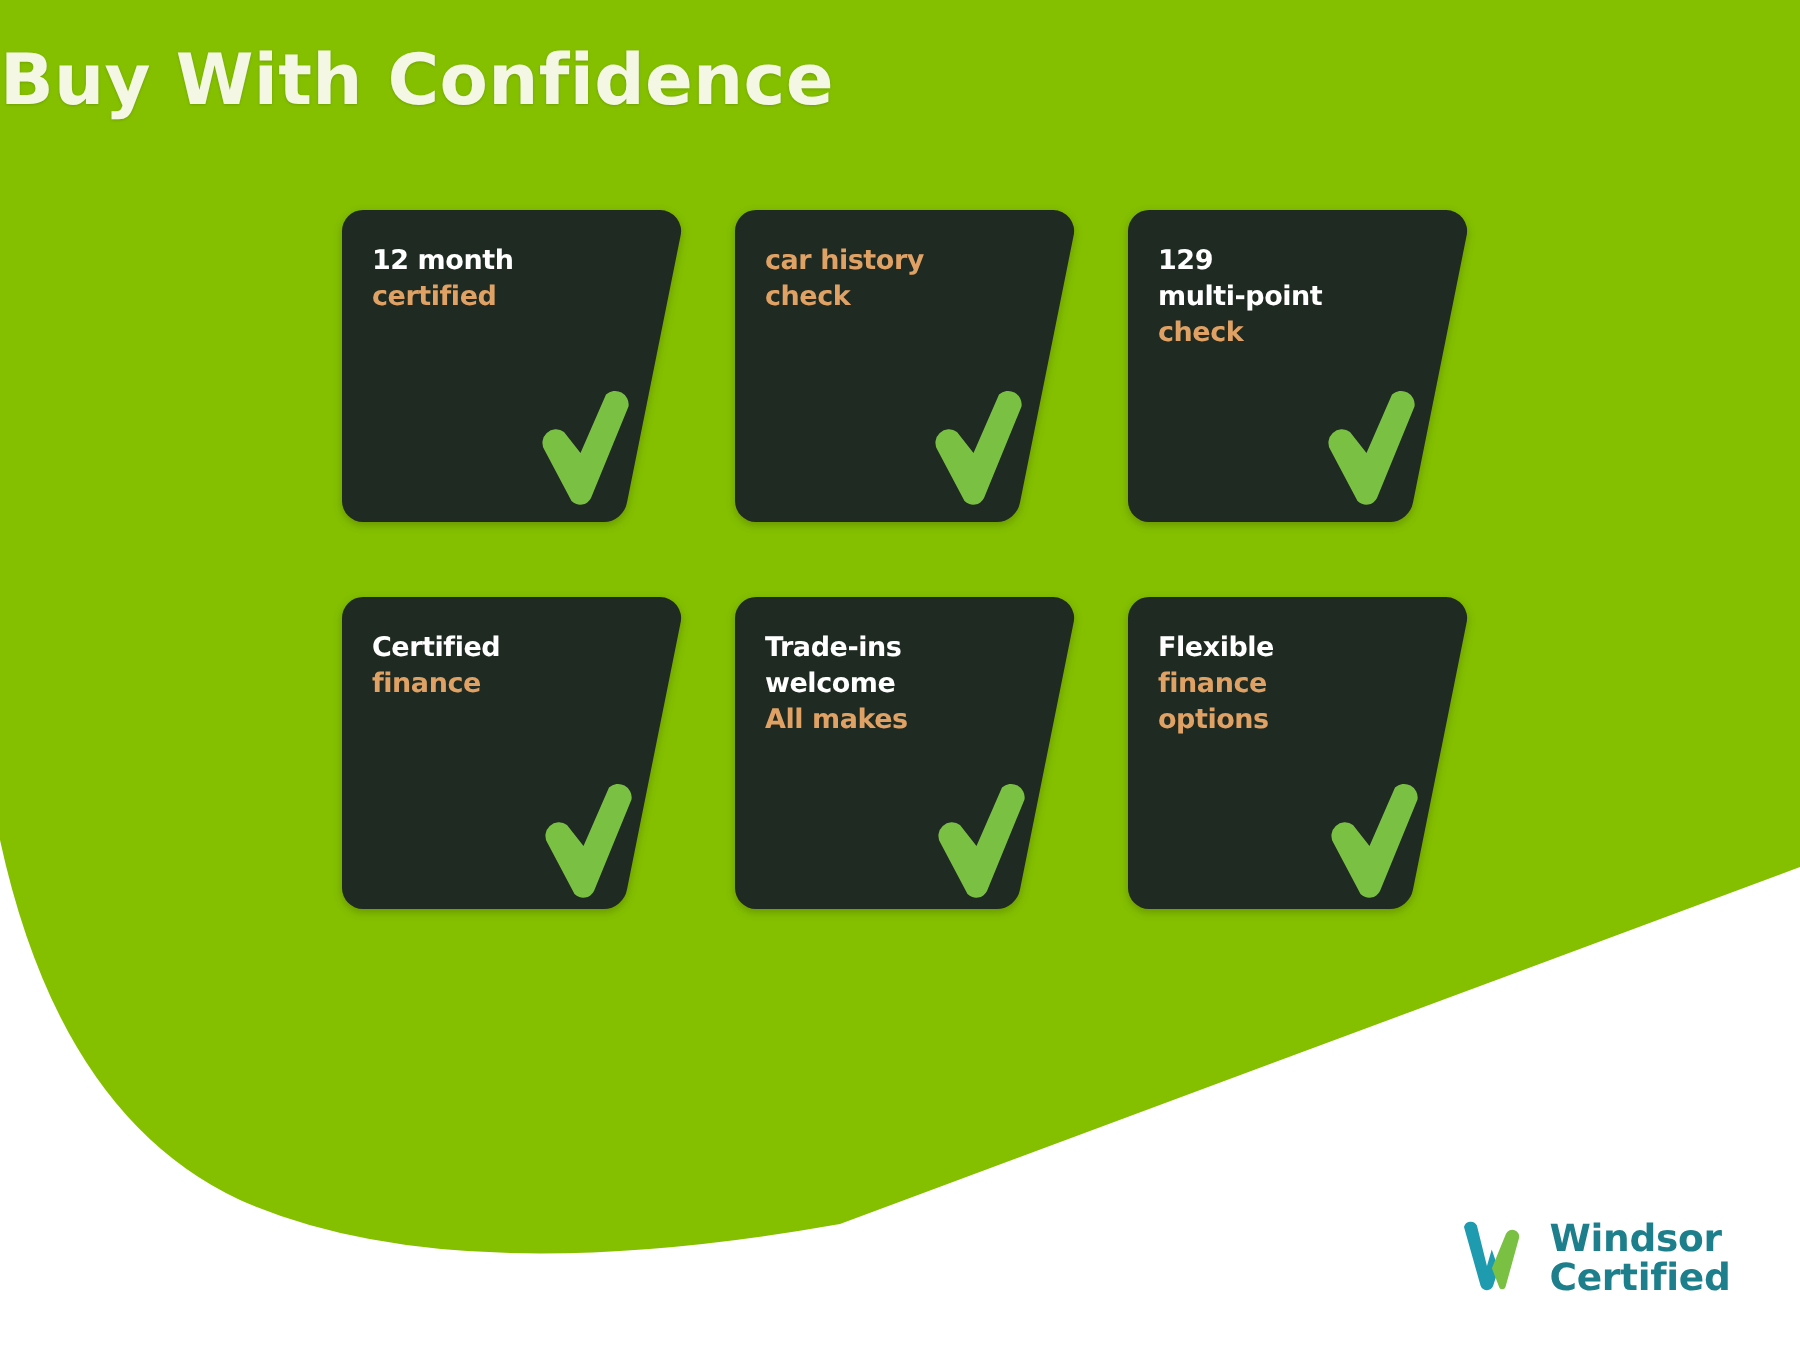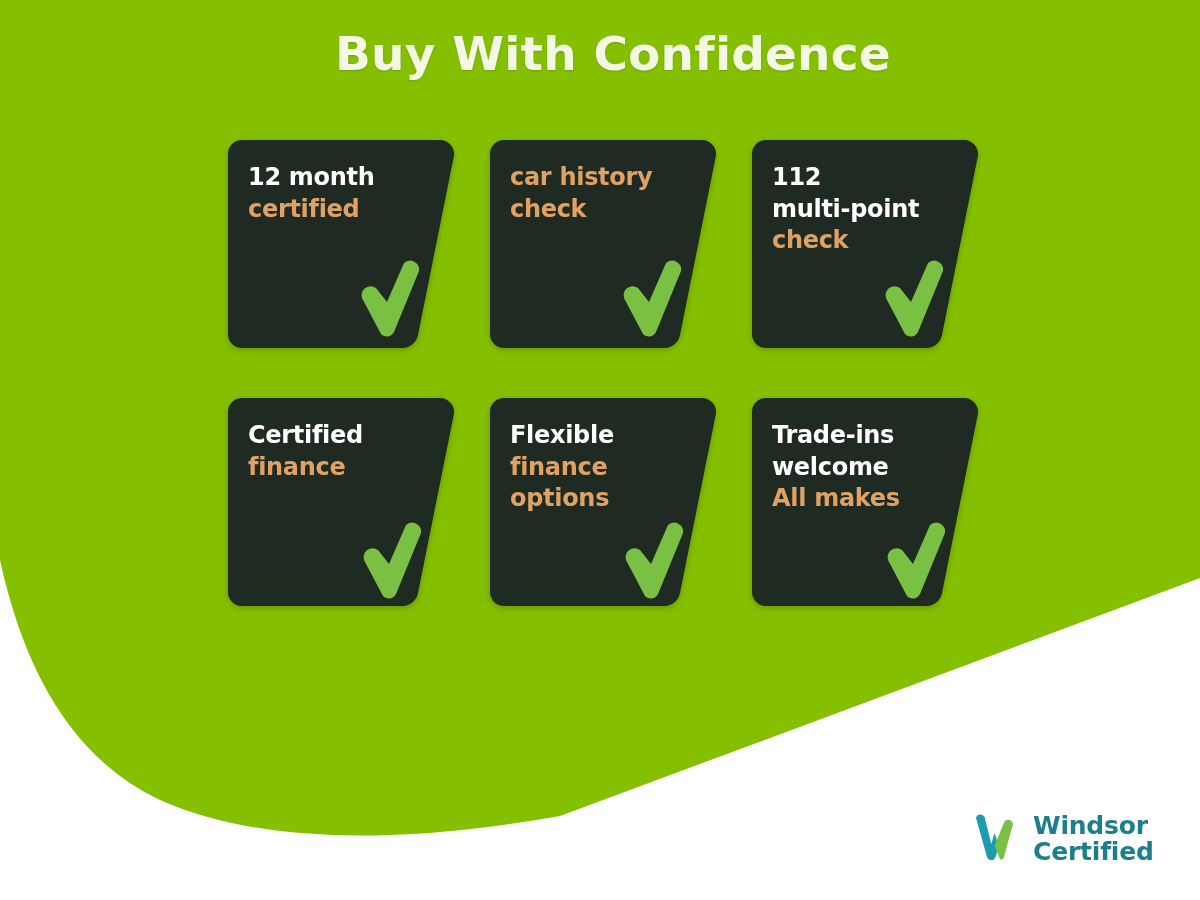--- a/index.html
+++ b/index.html
@@ -22,28 +22,26 @@
     inset:0;
     z-index:0;
   }
   .green-bg svg { display:block; width:1200px; height:900px; }
 
   
   .page-title {
     position:absolute;
     top:26px; left:0; width:1200px;
     z-index:5;
-    text-align:center;
     font-size:47px;
     font-weight:bold;
     letter-spacing:0.2px;
     color:#f4f7e3;
     text-shadow:0 1px 2px rgba(0,0,0,.16);
     font-family:"DejaVu Sans", sans-serif;
-    padding-left:26px;
   }
 
   
   .grid {
     position:absolute;
     z-index:4;
     top:140px; left:228px;
     width:760px;
     display:grid;
     grid-template-columns:repeat(3, 230px);
@@ -65,21 +63,21 @@
   }
   .card-body {
     position:relative;
     z-index:2;
     padding:22px 0 0 20px;
     width:200px;
   }
   .line {
     display:block;
     font-family:"DejaVu Sans", sans-serif;
-    font-size:24px;
+    font-size:18px;
     font-weight:bold;
     line-height:1.32;
     letter-spacing:-0.3px;
     white-space:nowrap;
   }
   .line.white  { color:#ffffff; }
   .line.accent { color:#e0a264; }
 
   
   .tick {
@@ -150,64 +148,64 @@
       <svg class="tick" viewBox="0 0 62 78">
         <path d="M3,40 a9,9 0 0 1 13,-12 L27,42 L44,3 a9,9 0 0 1 15,8 L34,72 a8,8 0 0 1 -13,2 Z" fill="#7ac143"></path>
       </svg>
     </div>
 
     <div class="card row1">
       <svg class="card-shape" viewBox="0 0 230 208">
         <path d="M14,0 H212 a14,14 0 0 1 13.6,17.6 L190,195 a16,16 0 0 1 -15.5,13 H14 A14,14 0 0 1 0,194 V14 A14,14 0 0 1 14,0 Z" fill="#1f2a22"></path>
       </svg>
       <div class="card-body">
-        <span class="line white">112</span>
+        <span class="line white">129</span>
         <span class="line white">multi-point</span>
         <span class="line accent">check</span>
       </div>
       <svg class="tick" viewBox="0 0 62 78">
         <path d="M3,40 a9,9 0 0 1 13,-12 L27,42 L44,3 a9,9 0 0 1 15,8 L34,72 a8,8 0 0 1 -13,2 Z" fill="#7ac143"></path>
       </svg>
     </div>
 
     <div class="card row2">
       <svg class="card-shape" viewBox="0 0 230 208">
         <path d="M14,0 H212 a14,14 0 0 1 13.6,17.6 L190,195 a16,16 0 0 1 -15.5,13 H14 A14,14 0 0 1 0,194 V14 A14,14 0 0 1 14,0 Z" fill="#1f2a22"></path>
       </svg>
       <div class="card-body">
         <span class="line white">Certified</span>
         <span class="line accent">finance</span>
+      </div>
+      <svg class="tick" viewBox="0 0 62 78">
+        <path d="M3,40 a9,9 0 0 1 13,-12 L27,42 L44,3 a9,9 0 0 1 15,8 L34,72 a8,8 0 0 1 -13,2 Z" fill="#7ac143"></path>
+      </svg>
+    </div>
+
+    <div class="card row2">
+      <svg class="card-shape" viewBox="0 0 230 208">
+        <path d="M14,0 H212 a14,14 0 0 1 13.6,17.6 L190,195 a16,16 0 0 1 -15.5,13 H14 A14,14 0 0 1 0,194 V14 A14,14 0 0 1 14,0 Z" fill="#1f2a22"></path>
+      </svg>
+      <div class="card-body">
+        <span class="line white">Trade-ins</span>
+        <span class="line white">welcome</span>
+        <span class="line accent">All makes</span>
       </div>
       <svg class="tick" viewBox="0 0 62 78">
         <path d="M3,40 a9,9 0 0 1 13,-12 L27,42 L44,3 a9,9 0 0 1 15,8 L34,72 a8,8 0 0 1 -13,2 Z" fill="#7ac143"></path>
       </svg>
     </div>
 
     <div class="card row2">
       <svg class="card-shape" viewBox="0 0 230 208">
         <path d="M14,0 H212 a14,14 0 0 1 13.6,17.6 L190,195 a16,16 0 0 1 -15.5,13 H14 A14,14 0 0 1 0,194 V14 A14,14 0 0 1 14,0 Z" fill="#1f2a22"></path>
       </svg>
       <div class="card-body">
         <span class="line white">Flexible</span>
         <span class="line accent">finance</span>
         <span class="line accent">options</span>
-      </div>
-      <svg class="tick" viewBox="0 0 62 78">
-        <path d="M3,40 a9,9 0 0 1 13,-12 L27,42 L44,3 a9,9 0 0 1 15,8 L34,72 a8,8 0 0 1 -13,2 Z" fill="#7ac143"></path>
-      </svg>
-    </div>
-
-    <div class="card row2">
-      <svg class="card-shape" viewBox="0 0 230 208">
-        <path d="M14,0 H212 a14,14 0 0 1 13.6,17.6 L190,195 a16,16 0 0 1 -15.5,13 H14 A14,14 0 0 1 0,194 V14 A14,14 0 0 1 14,0 Z" fill="#1f2a22"></path>
-      </svg>
-      <div class="card-body">
-        <span class="line white">Trade-ins</span>
-        <span class="line white">welcome</span>
-        <span class="line accent">All makes</span>
       </div>
       <svg class="tick" viewBox="0 0 62 78">
         <path d="M3,40 a9,9 0 0 1 13,-12 L27,42 L44,3 a9,9 0 0 1 15,8 L34,72 a8,8 0 0 1 -13,2 Z" fill="#7ac143"></path>
       </svg>
     </div>
 
   </div>
 
   <div class="brand">
     <svg class="brand-mark" viewBox="0 0 50 54">

